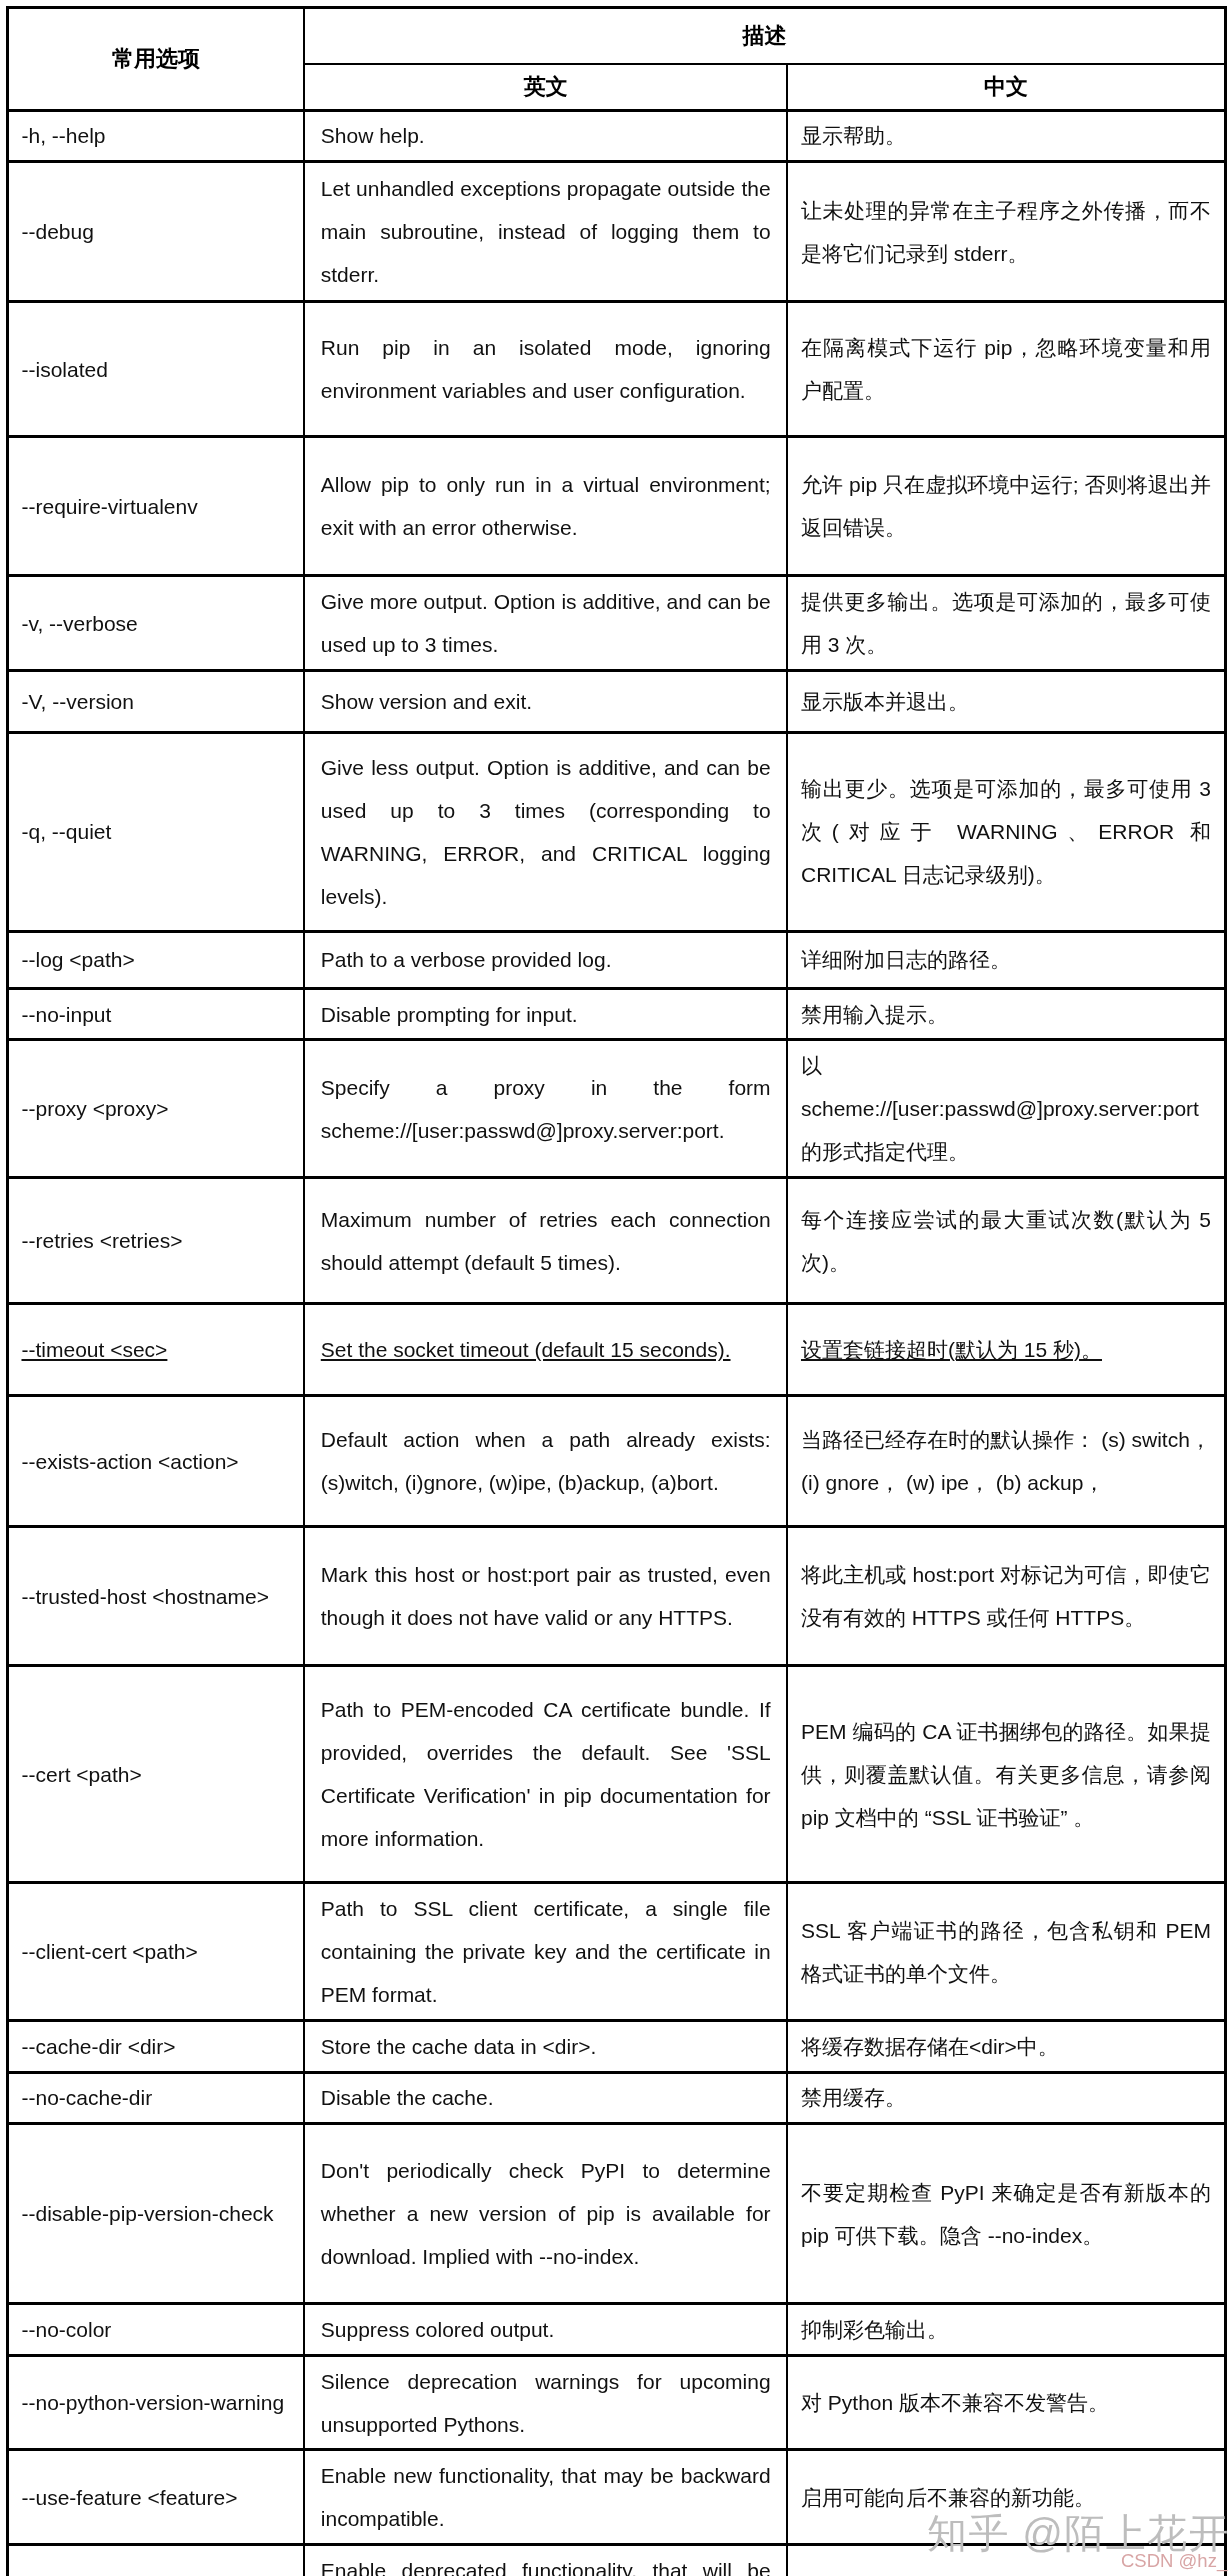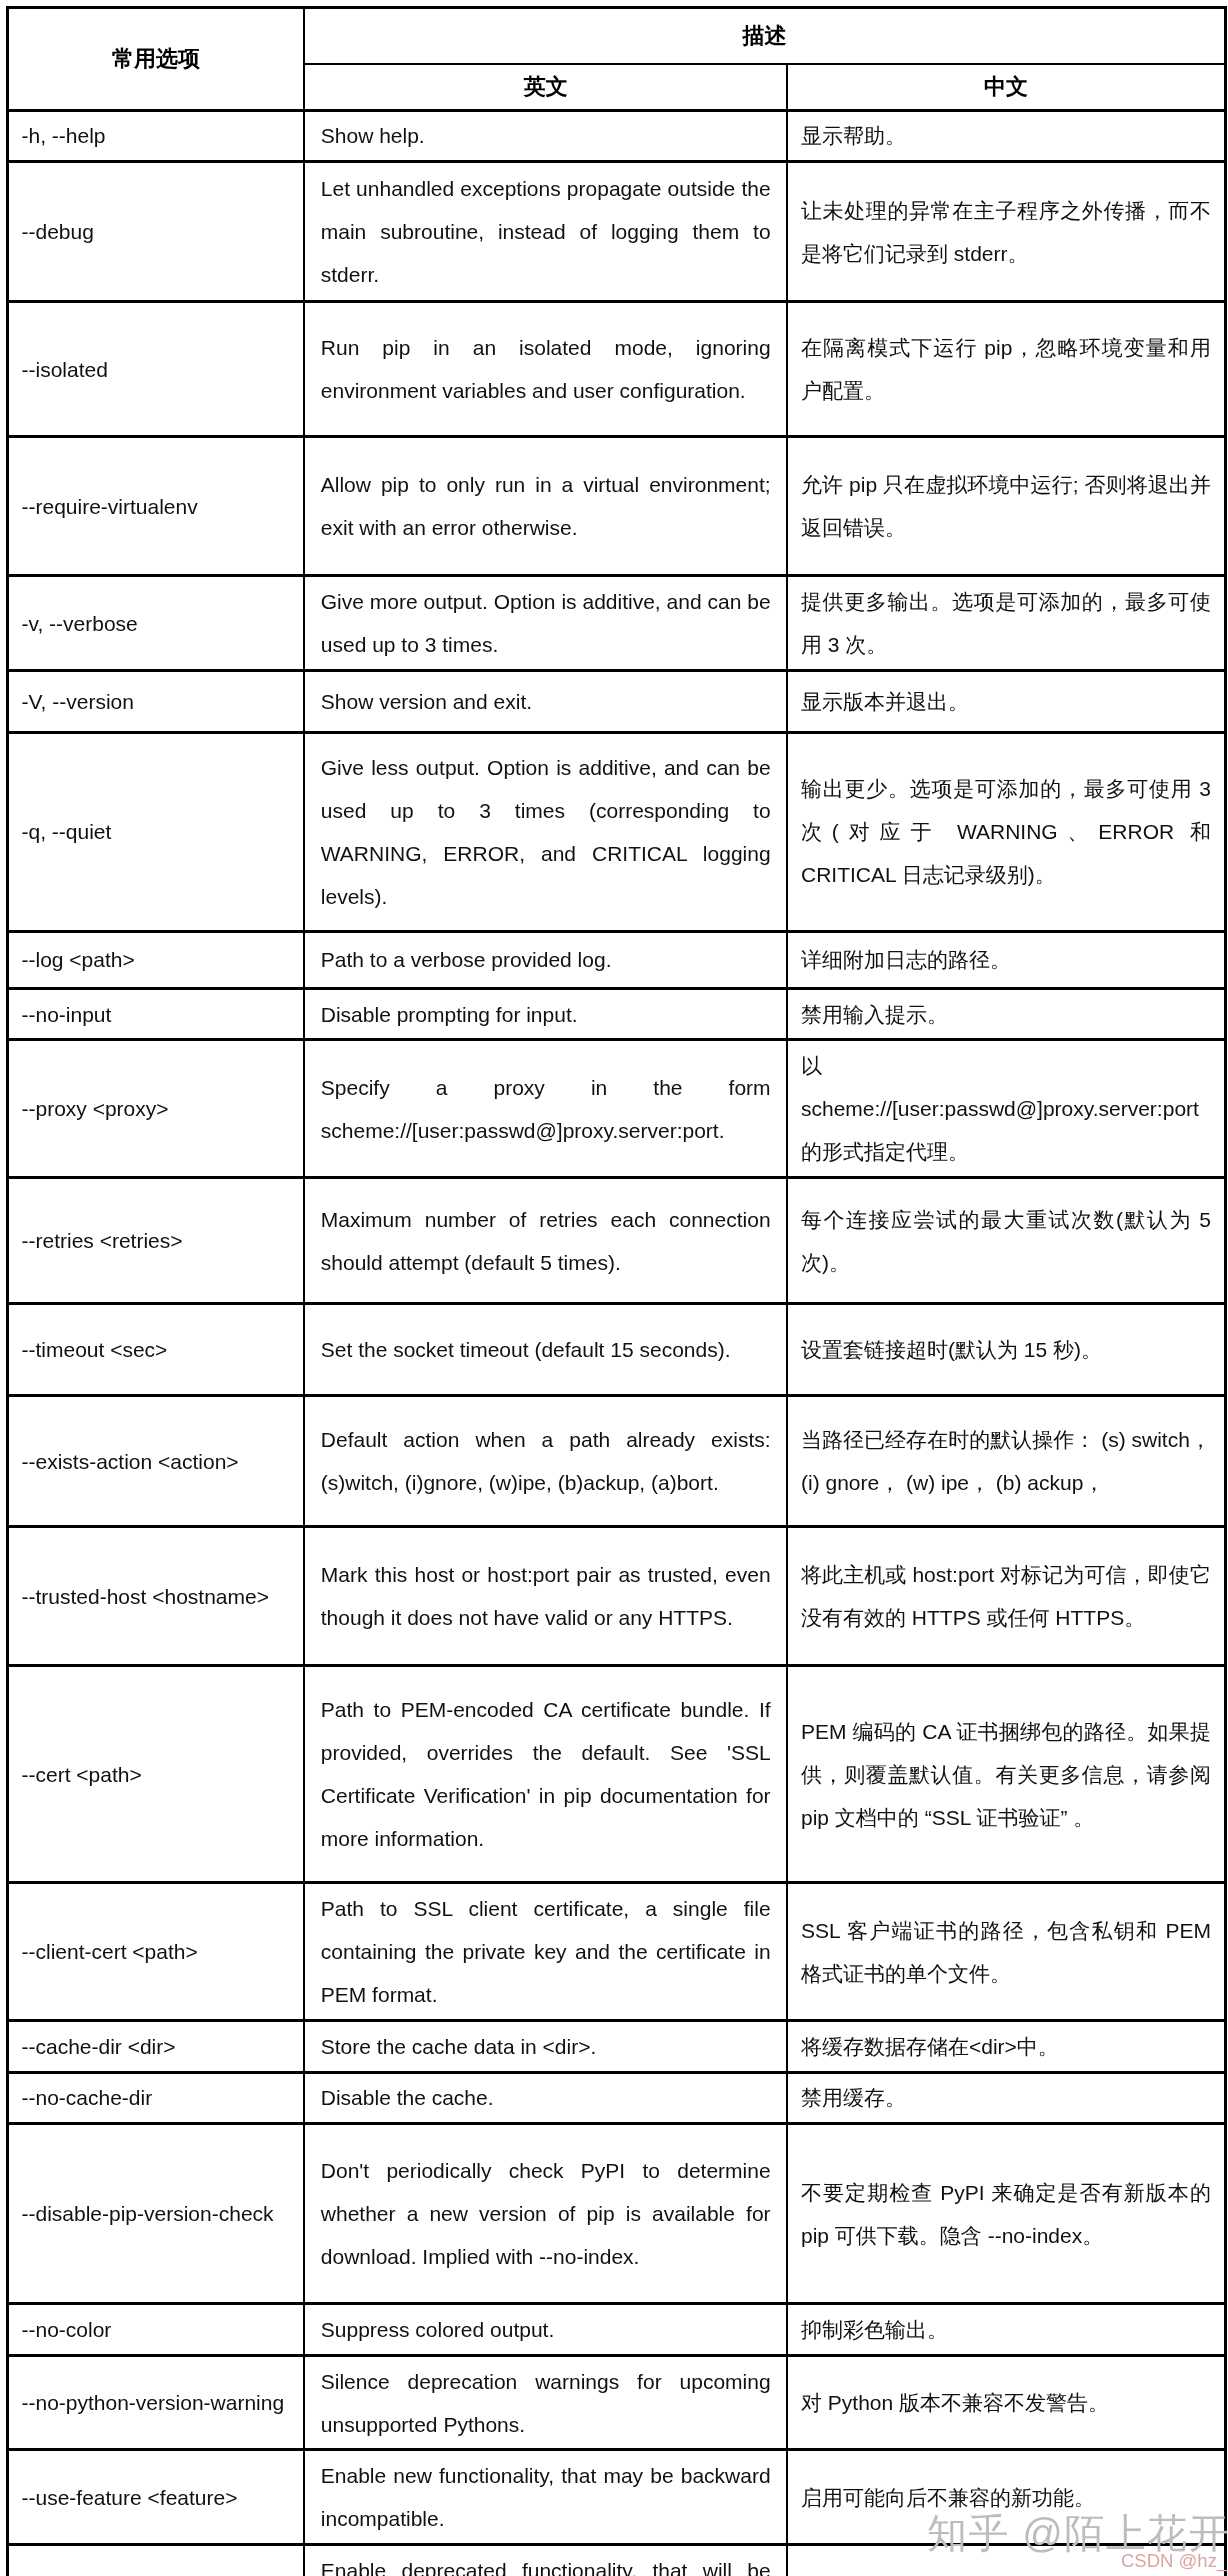--- a/index.html
+++ b/index.html
@@ -80,21 +80,21 @@
   tbody tr:nth-child(2)  { height: 140px; }
   tbody tr:nth-child(3)  { height: 135px; }
   tbody tr:nth-child(4)  { height: 139px; }
   tbody tr:nth-child(5)  { height: 80px; }
   tbody tr:nth-child(6)  { height: 62px;  }
   tbody tr:nth-child(7)  { height: 199px; }
   tbody tr:nth-child(8)  { height: 57px;  }
   tbody tr:nth-child(9)  { height: 50px;  }
   tbody tr:nth-child(10) { height: 134px; }
   tbody tr:nth-child(11) { height: 126px; }
-  tbody tr:nth-child(12) { height: 92px; }
+  tbody tr:nth-child(12) { height: 92px; text-decoration: underline; }
   tbody tr:nth-child(13) { height: 131px; }
   tbody tr:nth-child(14) { height: 139px; }
   tbody tr:nth-child(15) { height: 217px; }
   tbody tr:nth-child(16) { height: 138px; }
   tbody tr:nth-child(17) { height: 50px;  }
   tbody tr:nth-child(18) { height: 45px;  }
   tbody tr:nth-child(19) { height: 180px; }
   tbody tr:nth-child(20) { height: 50px;  }
   tbody tr:nth-child(21) { height: 83px; }
   tbody tr:nth-child(22) { height: 89px; }

